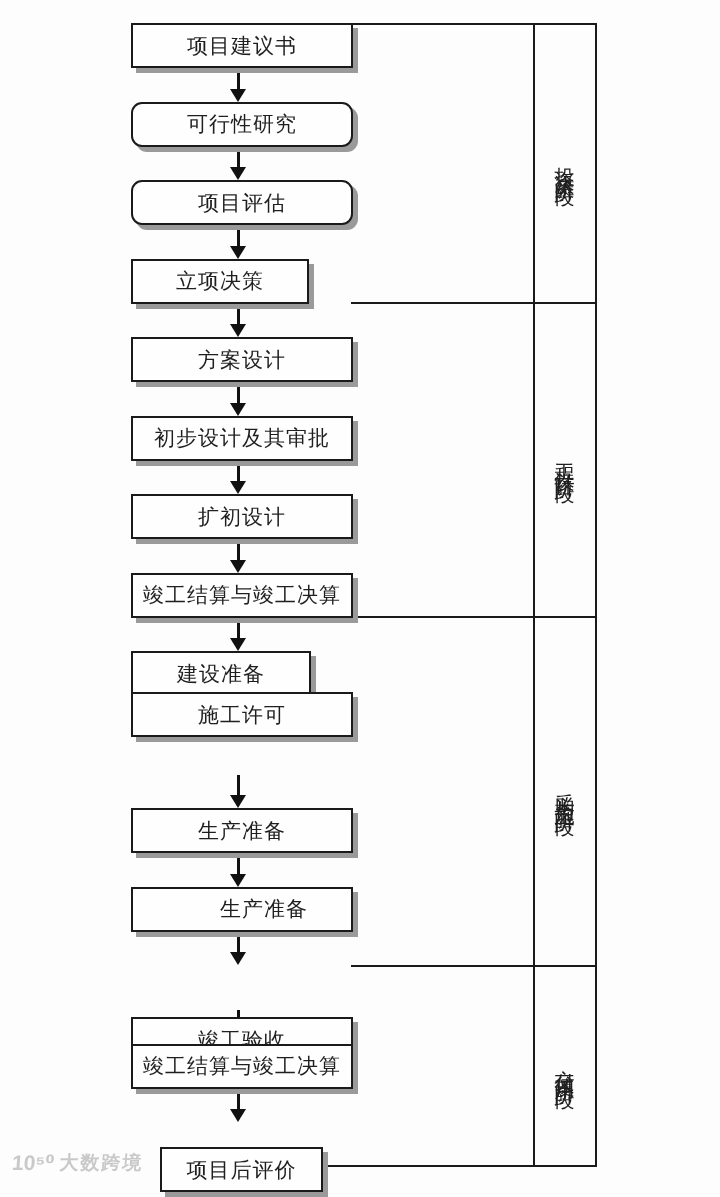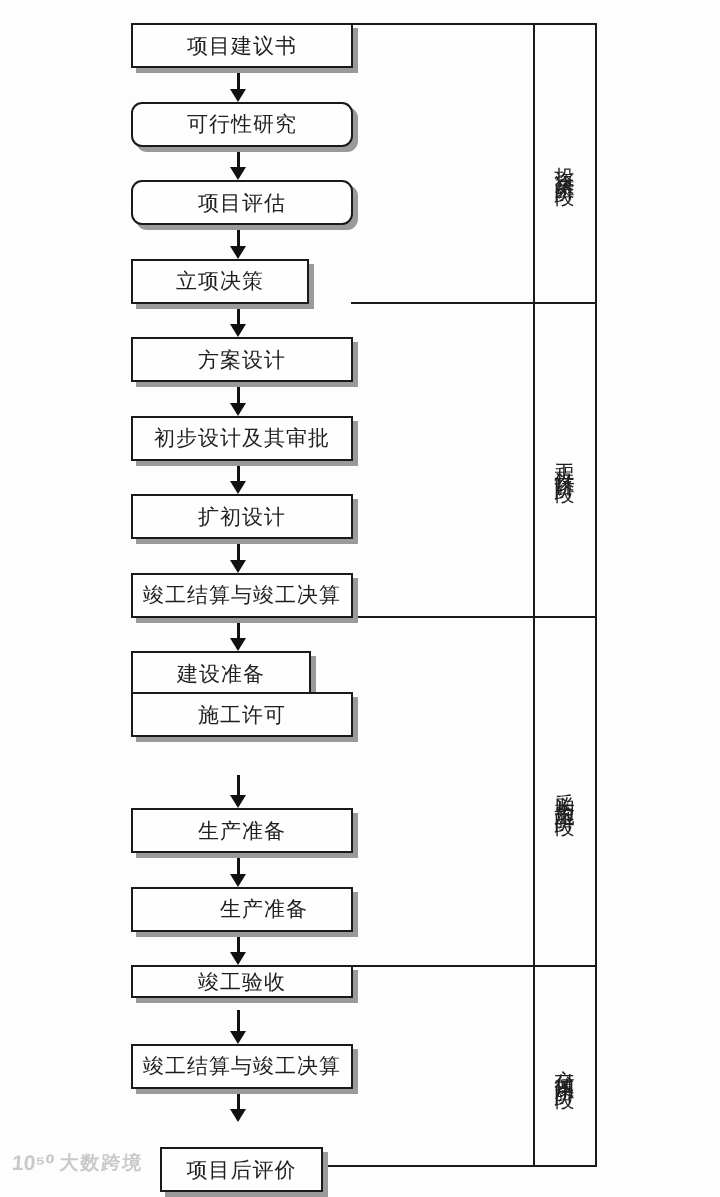--- a/index.html
+++ b/index.html
@@ -135,21 +135,21 @@
       </div>
       <div class="flow-box" style="left: 131px; top: 692px; width: 222px; height: 45px;">
         <span>施工许可</span>
       </div>
       <div class="flow-box" style="left: 131px; top: 808px; width: 222px; height: 45px;">
         <span>生产准备</span>
       </div>
       <div class="flow-box" style="left: 131px; top: 886.5px; width: 222px; height: 45px; padding-left: 44px;">
         <span>生产准备</span>
       </div>
-      <div class="flow-box" style="left: 131px; top: 965px; width: 222px; height: 33px;">
+      <div class="flow-box" style="left: 131px; top: 1017px; width: 222px; height: 45px;">
         <span>竣工验收</span>
       </div>
       <div class="flow-box" style="left: 131px; top: 1043.5px; width: 222px; height: 45px;">
         <span>竣工结算与竣工决算</span>
       </div>
       <div class="flow-box" style="left: 160px; top: 1122px; width: 163px; height: 45px; margin-top: 25px;">
         <span>项目后评价</span>
       </div>
       <div class="arrow" style="left: 229.5px; top: 68px; height: 33.5px;">
         <div class="shaft" style="height: 21.5px;"></div>

